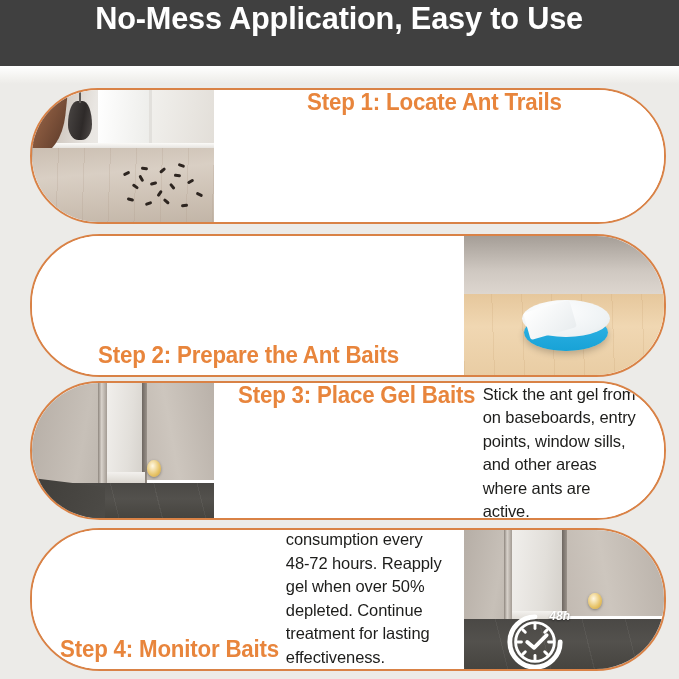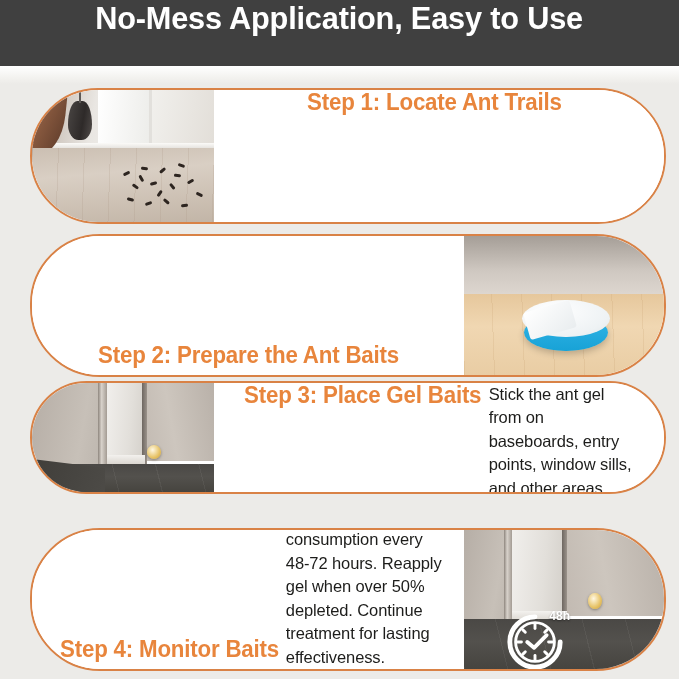--- a/index.html
+++ b/index.html
@@ -51,21 +51,21 @@
     left: 30px;
     width: 636px;
     border: 2px solid #d98246;
     border-radius: 70px;
     background: #ffffff;
     overflow: hidden;
     display: flex;
   }
   #card-1 { top: 88px;  height: 136px; }
   #card-2 { top: 234px; height: 143px; }
-  #card-3 { top: 381px; height: 113px; gap: 6px; }
+  #card-3 { top: 381px; height: 139px; }
   #card-4 { top: 528px; height: 143px; }
 
   .card-photo { position: relative; overflow: hidden; flex: 0 0 auto; }
   .card-text  { flex: 1 1 auto; display: flex; flex-direction: row; justify-content: center; background:#fff; }
 
   
   .img-left .card-photo { width: 182px; order: 0; }
   .img-left .card-text  { order: 1; padding: 0 26px 0 24px; align-items: flex-start; }
 
   
@@ -88,21 +88,21 @@
     font-size: 16.5px;
     line-height: 1.42;
     letter-spacing: -0.1px;
   }
 
   
   .img-left .card-text .step-heading,
   .img-left .card-text .step-body { text-align: left; }
 
   
-  .scene { position: absolute; inset: 0; }
+  .scene { position: absolute; inset: 0; font-style: italic; }
 
   
   .s1-wall {
     position: absolute; left: 0; top: 0; width: 100%; height: 44%;
     background: linear-gradient(100deg,#6a4a3a 0%,#8c6250 8%,#cfc7bf 16%,#e9e6e2 34%,#f3f2ef 58%,#e2ded8 100%);
   }
   .s1-door {
     position: absolute; left: 36%; top: 0; width: 30%; height: 40%;
     background: linear-gradient(95deg,#ffffff,#ededea);
     border-right: 3px solid #e2e0dc;

